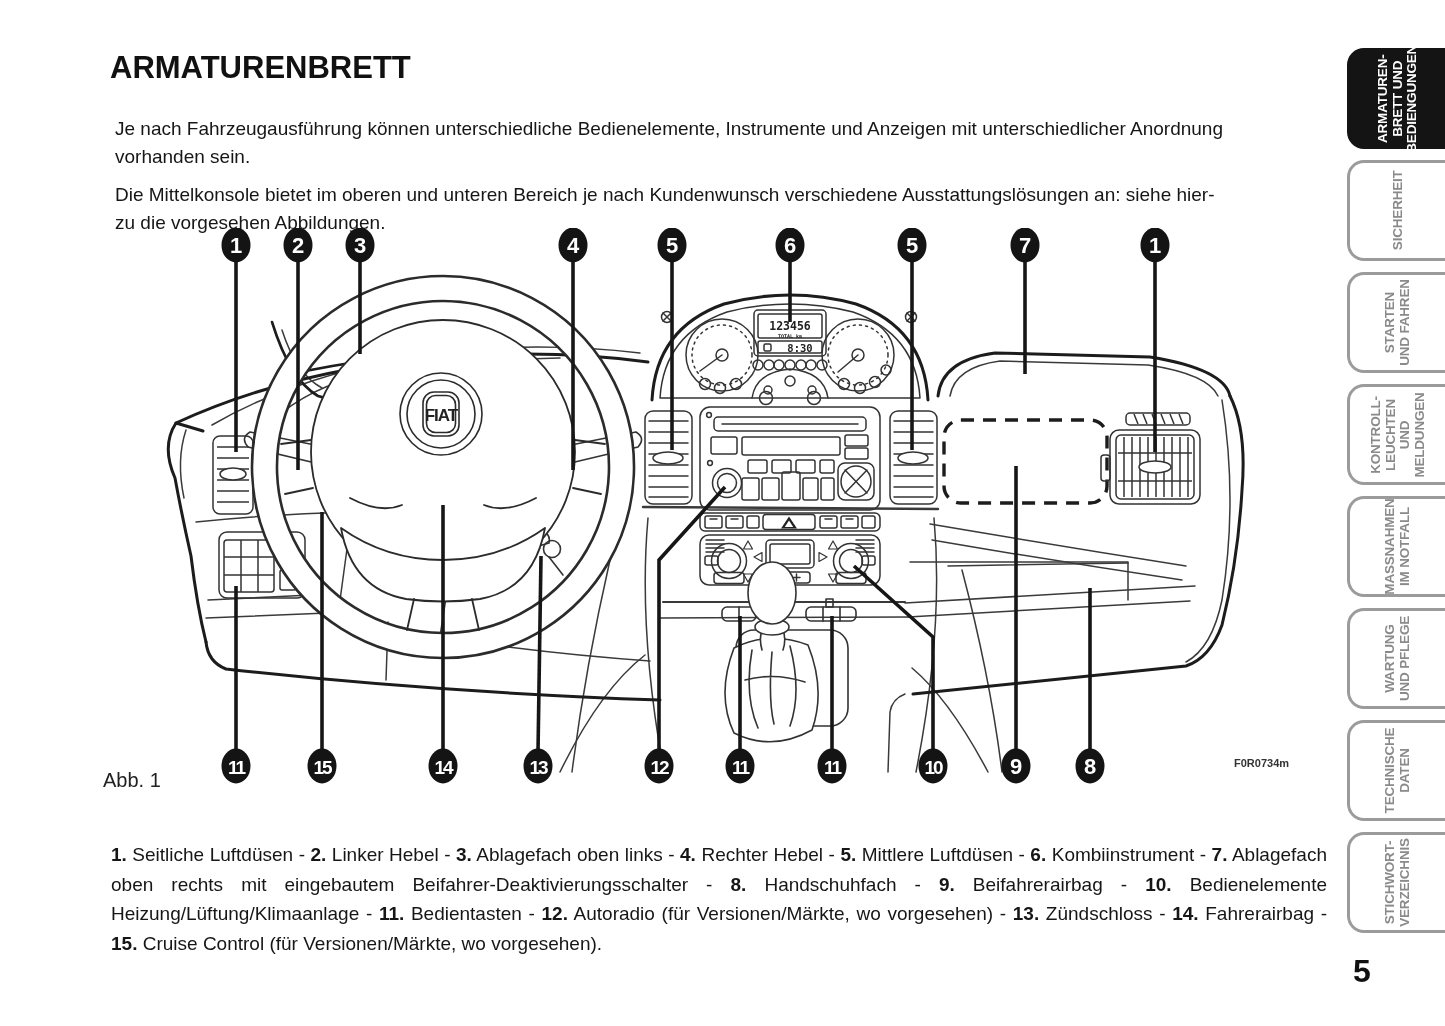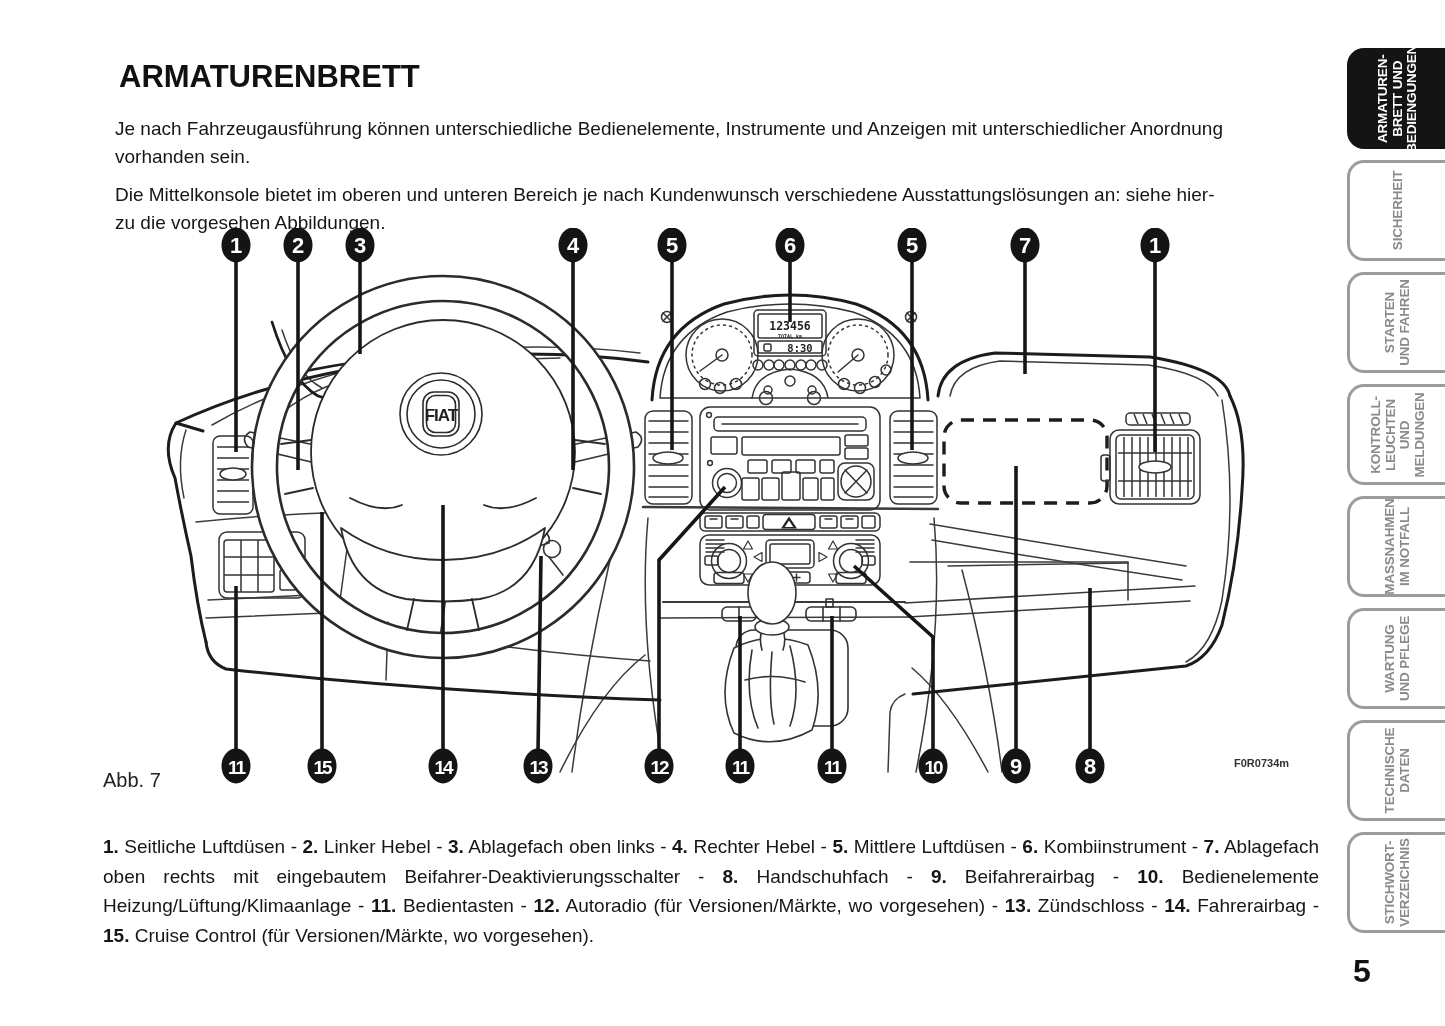--- a/index.html
+++ b/index.html
@@ -1,28 +1,28 @@
 <!DOCTYPE html>
 <html><head>
 <meta charset="utf-8">
 <style>
   html,body{margin:0;padding:0}
   body{
     width:1445px;height:1026px;position:relative;overflow:hidden;
     background:#ffffff;color:#1a1a1a;
     font-family:"Liberation Sans",sans-serif;
   }
-  .title{position:absolute;left:102px;top:42px;margin:17px;font-size:31px;font-weight:bold;letter-spacing:0;color:#111}
+  .title{position:absolute;left:102px;top:42px;margin:8px;font-size:31px;font-weight:bold;letter-spacing:0;color:#111}
   .intro{position:absolute;left:103px;width:1230px;margin:12px;font-size:19px;line-height:28px;white-space:pre-line;color:#161616}
   .p1{top:103px}
   .p2{top:169px}
   #diagram{position:absolute;left:100px;top:228px}
   .abb{position:absolute;left:103px;top:769px;font-size:20px;color:#222}
   .figcode{position:absolute;left:1234px;top:757px;font-size:11px;font-weight:bold;color:#333}
-  .legend{position:absolute;left:103px;top:832px;width:1216px;margin:0;font-size:19px;line-height:29.5px;text-align:justify;color:#161616}
+  .legend{position:absolute;left:103px;top:832px;width:1216px;margin:8px;font-size:19px;line-height:29.5px;text-align:justify;color:#161616}
   .legend b{font-weight:bold}
   .pagenum{position:absolute;left:1353px;top:953px;font-size:32px;font-weight:bold;color:#111}
   .sidebar{position:absolute;top:48px;right:0;width:98px}
   .tab{
     height:101px;margin-bottom:11px;background:#fff;
     border:3px solid #9b9b9b;border-right:none;border-radius:17px 0 0 17px;
     display:flex;align-items:center;justify-content:center;box-sizing:border-box;
   }
   .tab.active{background:#141414;border-color:#141414}
   .tab-label{
@@ -389,21 +389,21 @@
       <ellipse cx="1016" cy="766" rx="14.5" ry="17.5" fill="#141414"></ellipse>
       <text x="1016" y="773.5" text-anchor="middle" class="callout-num" font-size="22">9</text>
     </g>
     <g>
       <path d="M1090,752 L1090,588" stroke="#161616" stroke-width="3.6" fill="none"></path>
       <ellipse cx="1090" cy="766" rx="14.5" ry="17.5" fill="#141414"></ellipse>
       <text x="1090" y="773.5" text-anchor="middle" class="callout-num" font-size="22">8</text>
     </g>
   </svg>
 
-<div class="abb">Abb. 7</div>
+<div class="abb">Abb. 1</div>
 <div class="figcode">F0R0734m</div>
 
 <p class="legend"><b>1.</b> Seitliche Luftdüsen - <b>2.</b> Linker Hebel - <b>3.</b> Ablagefach oben links - <b>4.</b> Rechter Hebel - <b>5.</b> Mittlere Luftdüsen - <b>6.</b> Kombiinstrument - <b>7.</b> Ablagefach oben rechts mit eingebautem Beifahrer-Deaktivierungsschalter - <b>8.</b> Handschuhfach - <b>9.</b> Beifahrerairbag - <b>10.</b> Bedienelemente Heizung/Lüftung/Klimaanlage - <b>11.</b> Bedientasten - <b>12.</b> Autoradio (für Versionen/Märkte, wo vorgesehen) - <b>13.</b> Zündschloss - <b>14.</b> Fahrerairbag - <b>15.</b> Cruise Control (für Versionen/Märkte, wo vorgesehen).</p>
 
 <div class="pagenum">5</div>
 
 <div class="sidebar">
     <div class="tab active">
       <span class="tab-label">ARMATUREN-
 BRETT UND

